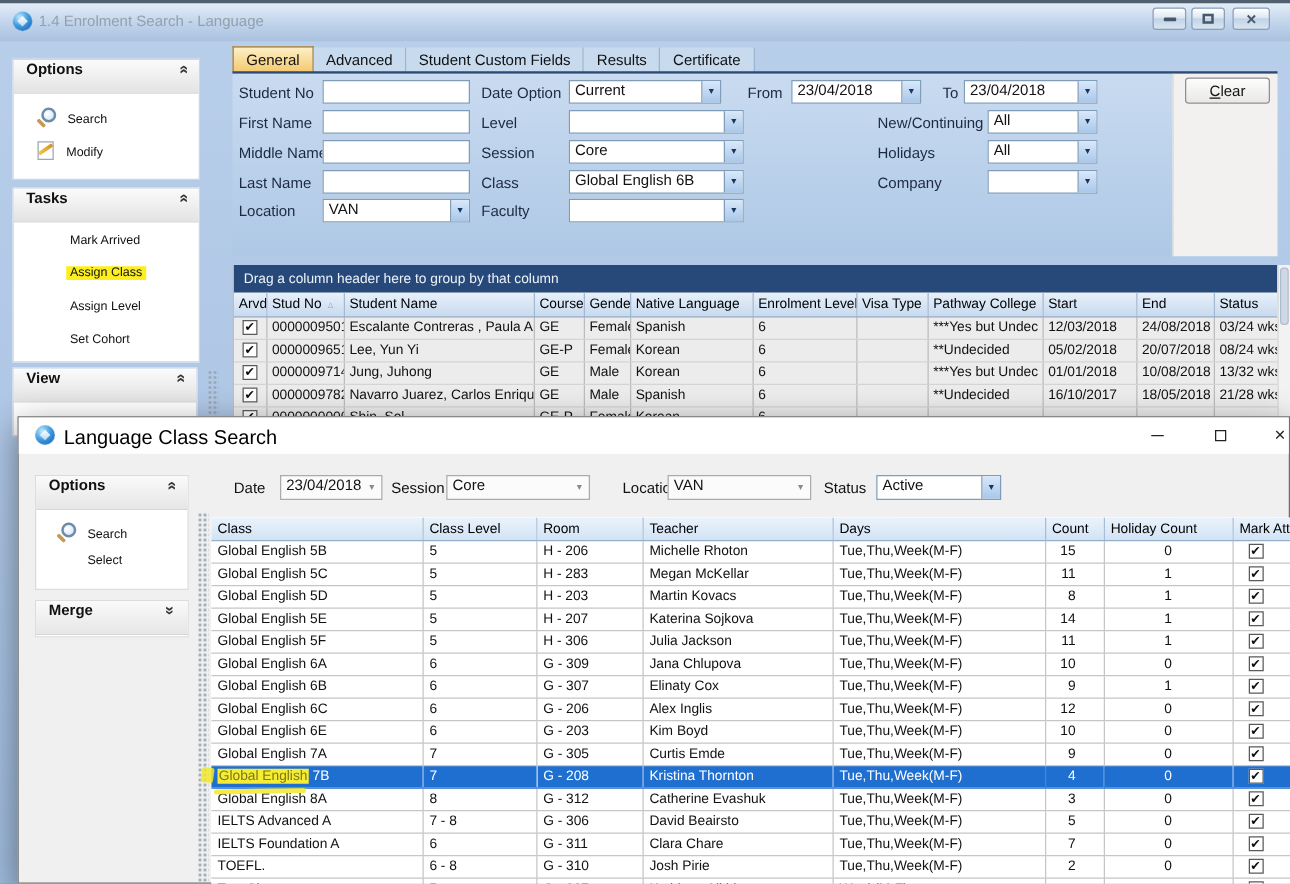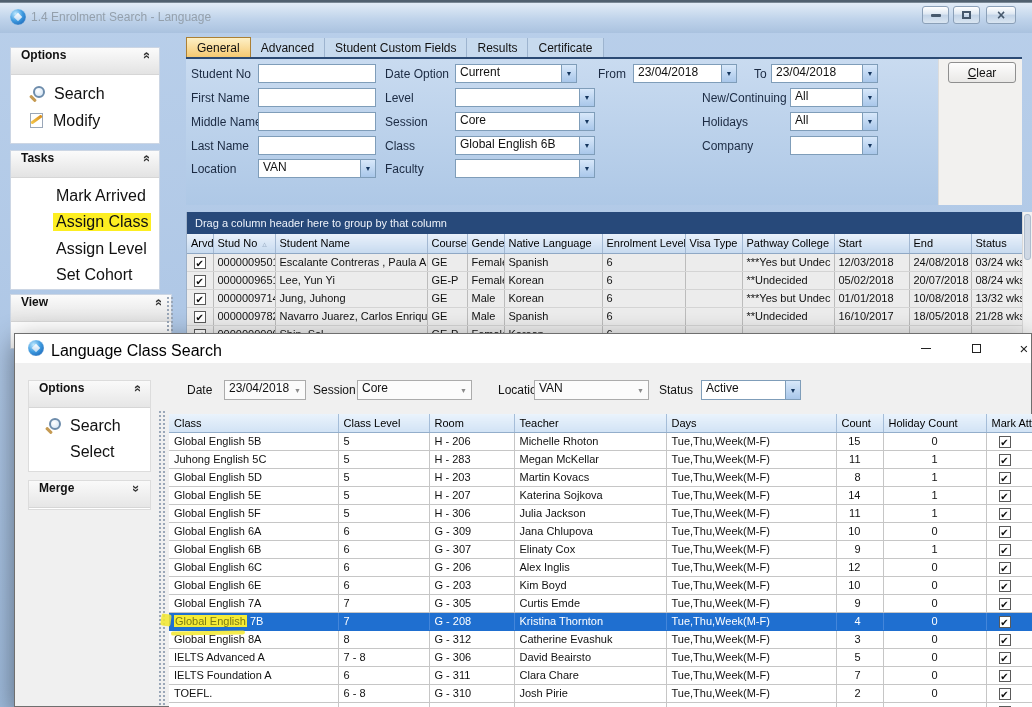--- a/index.html
+++ b/index.html
@@ -22,21 +22,21 @@
   .g-minbar{width:10px;height:3px;background:#46586c;border-radius:1px}
   .g-restore{width:9px;height:8px;border:2px solid #46586c;background:transparent}
   .g-close{font-size:14px;font-weight:bold;color:#46586c;line-height:1}
 
   
   .spanel{position:absolute;background:#fff;border:1px solid #ccd6e4}
   .spanel-h{height:27px;background:linear-gradient(180deg,#fbfbfb,#e3e3e3);border-bottom:1px solid #d6d6d6;
     display:flex;align-items:flex-start;justify-content:space-between;padding:0 10px;font-weight:bold;font-size:12px;cursor:pointer}
   .chev{display:inline-block;transform:rotate(-90deg);font-size:13px;color:#333;font-weight:bold}
   .chev.down{transform:rotate(90deg)}
-  .sitem{position:absolute;display:flex;align-items:flex-start;gap:9px;font-size:16px;cursor:pointer;white-space:nowrap}
+  .sitem{position:absolute;display:flex;align-items:flex-end;gap:9px;font-size:10px;cursor:pointer;white-space:nowrap}
   .hl{background:#fdee21;padding:0 3px}
 
   .ico-search{position:relative;width:16px;height:16px;display:inline-block}
   .ico-search::before{content:"";position:absolute;left:4px;top:1px;width:8px;height:8px;border:2px solid #6d8cab;
     border-radius:50%;background:radial-gradient(circle at 35% 35%,#fff,#cfe2f4)}
   .ico-search::after{content:"";position:absolute;left:0;bottom:1px;width:8px;height:3px;background:#c59a52;
     transform:rotate(45deg);border-radius:1px}
   .ico-edit{position:relative;width:15px;height:16px;display:inline-block}
   .ico-edit::before{content:"";position:absolute;left:1px;top:1px;width:11px;height:13px;background:#fff;border:1px solid #9aa7b8}
   .ico-edit::after{content:"";position:absolute;left:1px;top:6px;width:13px;height:3px;
@@ -157,21 +157,21 @@
           <span class="hl">Assign Class</span>
         </div>
       <div class="sitem" style="left:45px;top:89px">
           <span>Assign Level</span>
         </div>
       <div class="sitem" style="left:45px;top:115px">
           <span>Set Cohort</span>
         </div>
     </div>
 
-    <div class="spanel" style="left:10px;top:294px;width:162px;height:55px">
+    <div class="spanel" style="left:10px;top:294px;width:148px;height:55px">
       <div class="spanel-h">
         <span>View</span>
         <span class="chev">»</span>
       </div>
     </div>
 
     <div class="dots" style="position:absolute;left:166px;top:296px;width:9px;height:37px"></div>
 
     <div id="tabs">
         <div class="tab active">General</div>
@@ -455,21 +455,21 @@
               <td>Global English 5B</td>
               <td>5</td>
               <td>H - 206</td>
               <td>Michelle Rhoton</td>
               <td>Tue,Thu,Week(M-F)</td>
               <td class="num">15</td>
               <td class="numh">0</td>
               <td class="mark-cell"><span class="chk">✔</span></td>
             </tr>
             <tr>
-              <td>Juhong English 5C</td>
+              <td>Global English 5C</td>
               <td>5</td>
               <td>H - 283</td>
               <td>Megan McKellar</td>
               <td>Tue,Thu,Week(M-F)</td>
               <td class="num">11</td>
               <td class="numh">1</td>
               <td class="mark-cell"><span class="chk">✔</span></td>
             </tr>
             <tr>
               <td>Global English 5D</td>

